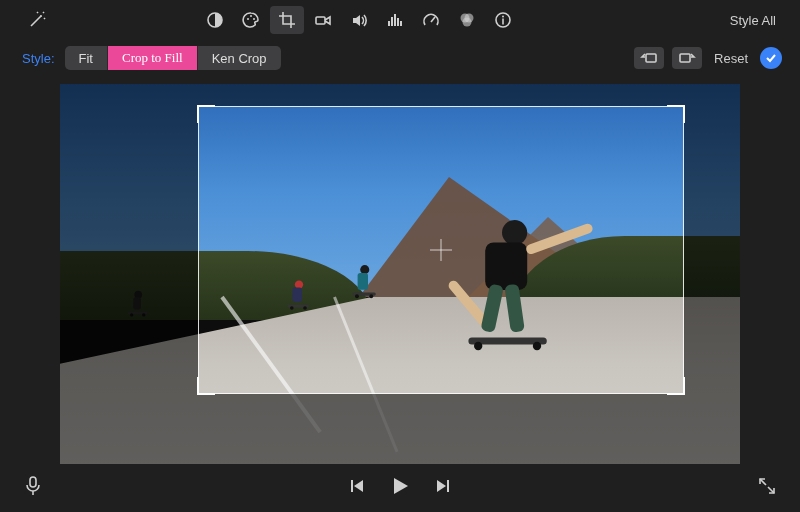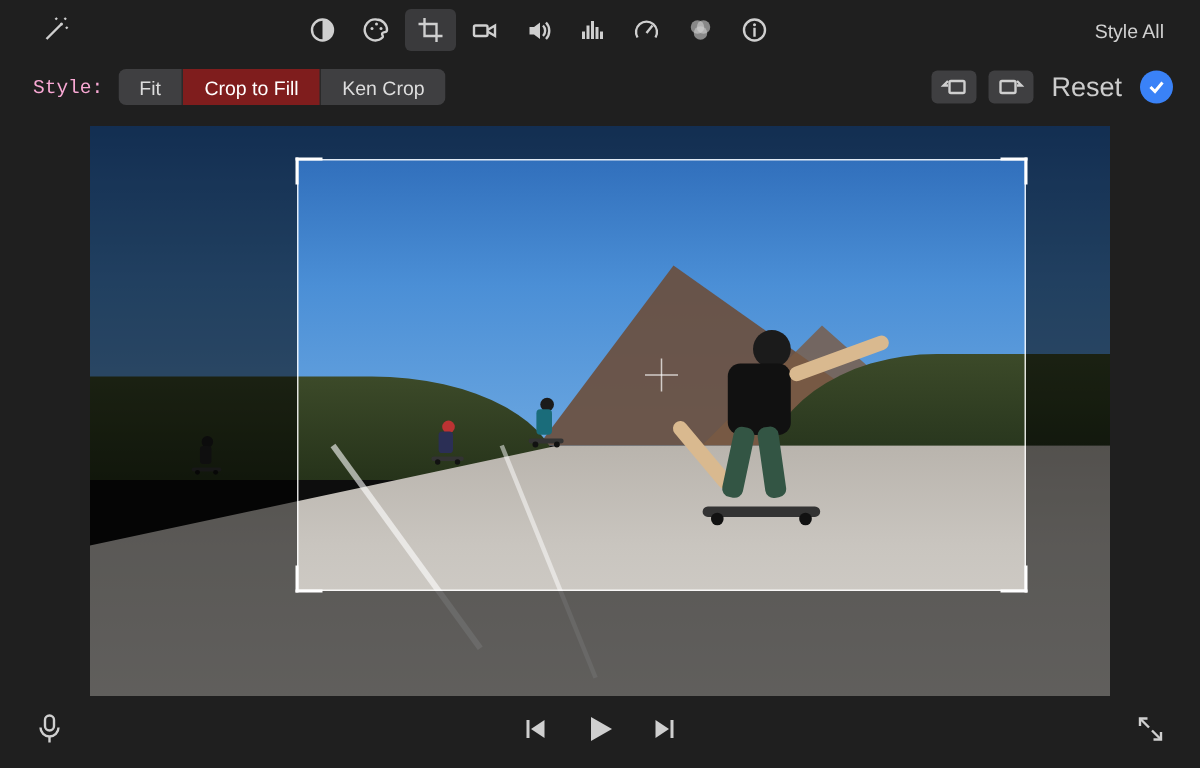--- a/index.html
+++ b/index.html
@@ -26,36 +26,36 @@
     cursor:pointer;
   }
   .tool-btn.active { background:#3a3a3c; }
   .resetall { color:#d0d0d0; cursor:pointer; padding:4px 6px; }
 
   
   .stylebar {
     display:flex; align-items:center; height: 36px;
     padding: 0 18px 0 22px; gap: 10px;
   }
-  .style-label { color:#f9a8d4;font-family:Liberation Mono, monospace; }
+  .style-label { color:#3b82f6; }
   .seg { display:flex; border-radius:5px; overflow:hidden; }
   .seg button {
     border:none; background:#3f3f41; color:#ddd;
     font-size:13px; height:24px; padding:0 14px;
     cursor:pointer; border-right:1px solid #2a2a2a;
   }
   .seg button:last-child { border-right:none; }
-  .seg button.active { background:#7f1d1d; color:#fff; }
+  .seg button.active { background:#ec4899; color:#fff;font-family:Liberation Serif, serif; }
   .right-group { margin-left:auto; display:flex; align-items:center; gap:8px; }
   .smallbtn {
     width:30px; height:22px; background:#3f3f41; border:none;
     border-radius:4px; display:flex; align-items:center; justify-content:center;
     cursor:pointer;
   }
-  .reset-text { color:#ccc; cursor:pointer; padding:0 4px; font-size:18px; }
+  .reset-text { color:#ccc; cursor:pointer; padding:0 4px; font-size:13px; }
   .commit-circle {
     width:22px; height:22px; border-radius:11px; background:#3a82f7;
     display:flex; align-items:center; justify-content:center; cursor:pointer;
   }
 
   
   .preview-wrap {
     position:relative;
     margin: 8px auto 0 auto;
     width: 680px; height: 380px;

